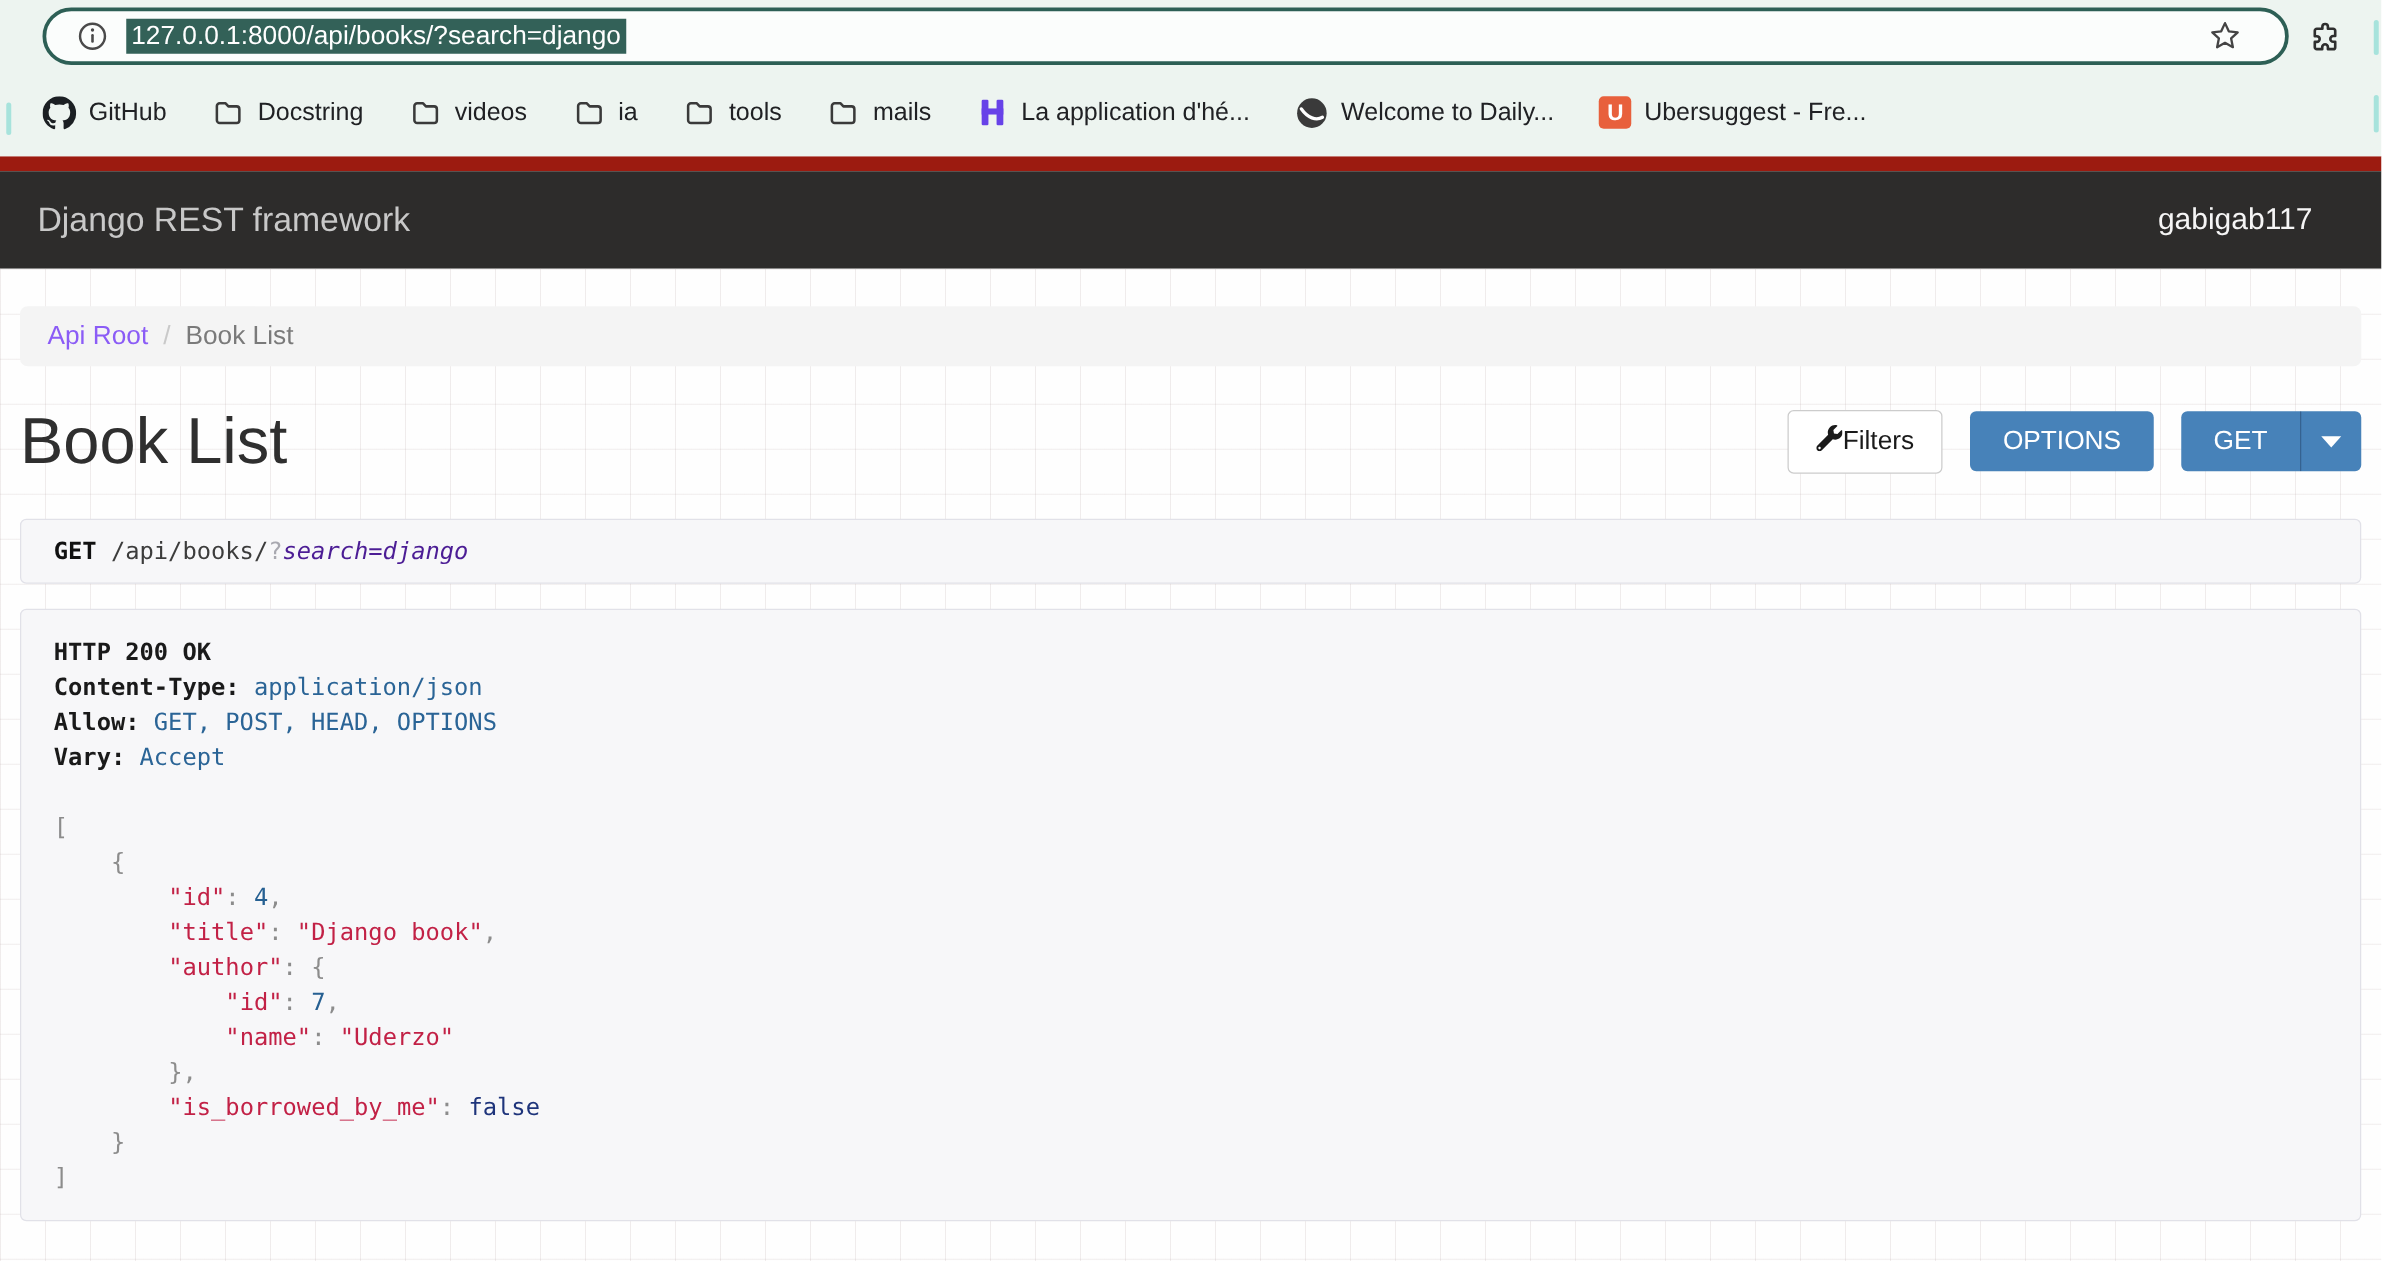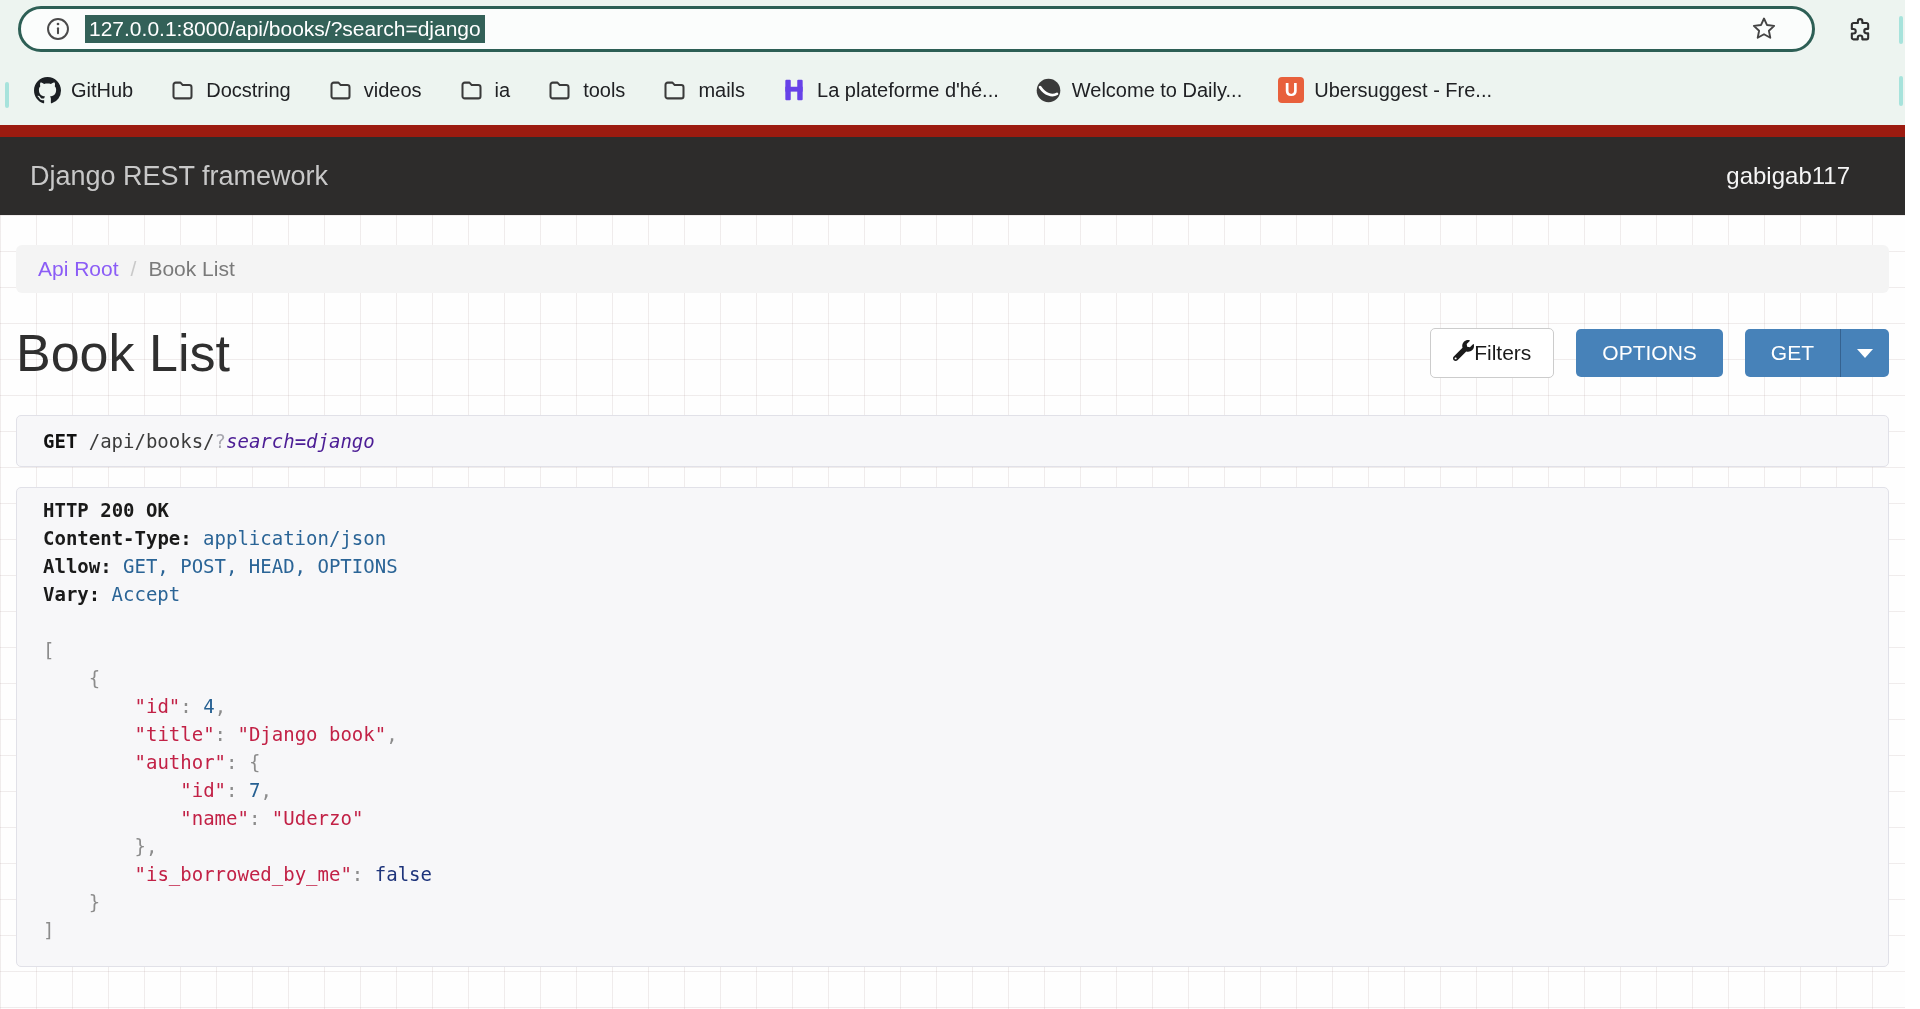--- a/index.html
+++ b/index.html
@@ -3,21 +3,21 @@
 <meta charset="utf-8">
 <style>
   * { margin:0; padding:0; box-sizing:border-box; }
   html,body { width:1920px; height:1009px; background:#ffffff; overflow:hidden;
               font-family:"Liberation Sans", sans-serif; }
   .app { position:relative; width:1905px; height:1009px; }
 
   
   .chrome { position:relative; width:100%; height:125px; background:#edf4f0; }
   .addr-row { position:relative; height:58px; }
-  .addr-pill { position:absolute; left:18px; top:6px; width:1797px; height:46px;
+  .addr-pill { position:absolute; left:34px; top:6px; width:1797px; height:46px;
                background:#fbfdfc; border:3px solid #2d5f55; border-radius:24px;
                display:flex; align-items:center; padding:0 16px; }
   .info-btn { width:26px; height:26px; margin-left:8px; flex:0 0 auto; }
   .url-text { margin-left:14px; font-size:21px; font-weight:500; color:#ffffff;
               background:#336158; padding:2px 4px; white-space:nowrap; }
   .addr-spacer { flex:1; }
   .star-btn { width:28px; height:28px; margin-right:18px; flex:0 0 auto; }
   .ext-btn { position:absolute; left:1846px; top:16px; width:28px; height:28px; }
   .edge-dash { position:absolute; width:4px; border-radius:2px; background:#a7e3dc; }
   .dash-a { left:1899px; top:16px; height:28px; }
@@ -75,21 +75,21 @@
                  border:1px solid #e1e1e8; border-radius:5px;
                  display:flex; align-items:center; padding-left:26px;
                  font-size:19px; }
   .req-method { font-weight:bold; color:#111; }
   .req-path { color:#3c3c3c; margin-left:0.6em; }
   .req-qmark { color:#a8a8b0; }
   .req-query { color:#4c1d95;font-style:italic; }
 
   .response-box { position:relative; top:112px; min-height:480px; background:#f7f7f9;
                   border:1px solid #e1e1e8; border-radius:5px;
-                  padding:8px 26px; font-size:19px; line-height:28px; }
+                  padding:20px 26px; font-size:19px; line-height:28px; }
   .resp-line .name { font-weight:bold; color:#1a1a1a; }
   .resp-line .val { color:#2a6496; margin-left:0.6em; }
   .status-line { font-weight:bold; color:#1a1a1a; }
   .response-body { margin-top:28px; white-space:pre; }
   .response-body div { white-space:pre; }
   .tok-pln { color:#555; }
   .tok-pun { color:#8c8c8c; }
   .tok-str { color:#c22146; }
   .tok-lit { color:#266092; }
   .tok-kwd { color:#1e347b; }
@@ -174,21 +174,21 @@
         <span class="bm-label">mails</span>
       </div>
       <div class="bm">
         <span>
           <svg width="26" height="26" viewBox="0 0 24 24">
             <rect x="4" y="2.5" width="5" height="19" rx="1" fill="#6742e8"></rect>
             <rect x="15" y="2.5" width="5" height="19" rx="1" fill="#6742e8"></rect>
             <rect x="4" y="9" width="16" height="4.5" fill="#6742e8"></rect>
           </svg>
         </span>
-        <span class="bm-label">La plateforme d'hé...</span>
+        <span class="bm-label">La application d'hé...</span>
       </div>
       <div class="bm">
         <span>
           <svg width="27" height="27" viewBox="0 0 24 24">
             <circle cx="12" cy="12" r="10.5" fill="#3a3a3a"></circle>
             <path d="M4.5 9c4.5 6.5 10.5 8.5 15 6" stroke="#ffffff" stroke-width="2.4" fill="none" stroke-linecap="round"></path>
           </svg>
         </span>
         <span class="bm-label">Welcome to Daily...</span>
       </div>

